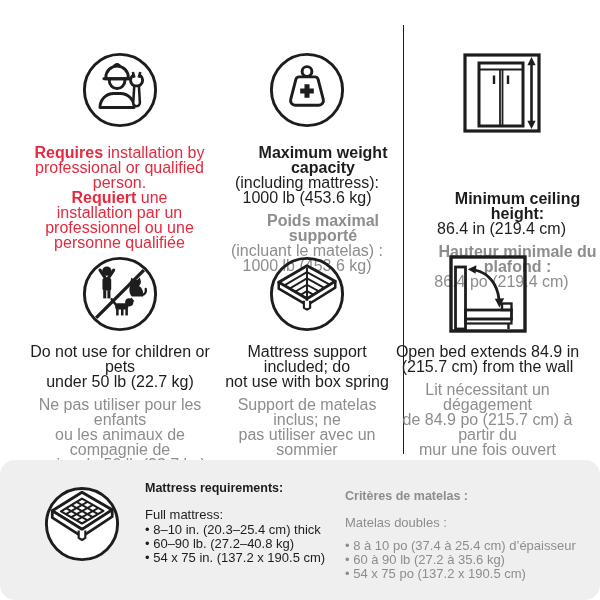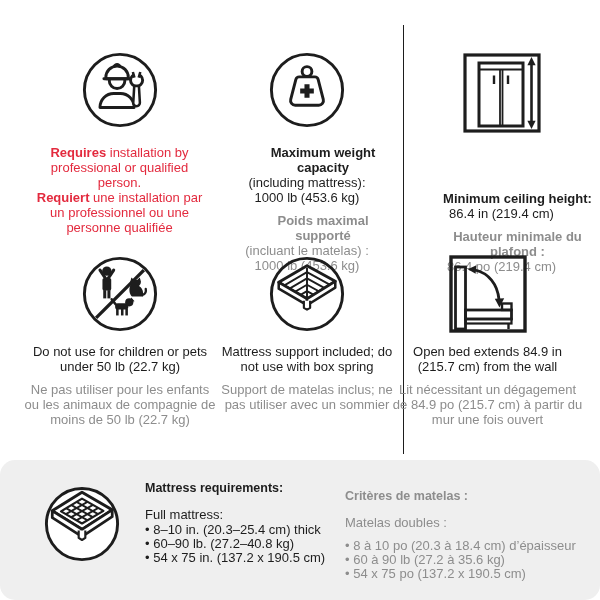--- a/index.html
+++ b/index.html
@@ -7,21 +7,21 @@
   body { font-family:"Liberation Sans", sans-serif; background:#fff; }
   .canvas { position:relative; width:600px; height:600px; background:#ffffff; overflow:hidden; }
 
   .divider { position:absolute; left:403px; top:25px; width:1px; height:429px; background:#1d1d1d; }
 
   .block { position:absolute; display:flex; flex-direction:column; align-items:center; text-align:center; }
   .block svg { display:block; }
   .gap16 { margin-bottom:16px; }
   .gap11 { margin-bottom:11px; }
 
-  .txt { font-size:13px; line-height:15px; color:#1d1d1d; }
+  .txt { font-size:16px; line-height:15px; color:#1d1d1d; }
   .txt .seg { display:block; }
   .txt b { font-weight:700; }
   .blk { display:block;padding-left:32px; }
   .en { color:#1d1d1d; }
   .fr { color:#8d8d8d;margin-top:8px; }
   .red .seg { color:#e32a3e; }
 
   .bottom { position:absolute; left:0; top:460px; width:600px; height:140px; background:#efefef;border-radius:15px; }
   .bottom svg { position:absolute; left:43px; top:25px; }
   .bcol { position:absolute; top:21px; }
@@ -190,20 +190,20 @@
         <li>8–10 in. (20.3–25.4 cm) thick</li>
         <li>60–90 lb. (27.2–40.8 kg)</li>
         <li>54 x 75 in. (137.2 x 190.5 cm)</li>
       </ul>
     </div>
 
     <div class="bcol" style="left:345px; width:250px;">
       <h3 class="fr">Critères de matelas :</h3>
       <p class="sub fr">Matelas doubles :</p>
       <ul class="fr">
-        <li>8 à 10 po (20.3 à 18.4 cm) d’épaisseur</li>
+        <li>8 à 10 po (37.4 à 25.4 cm) d’épaisseur</li>
         <li>60 à 90 lb (27.2 à 35.6 kg)</li>
         <li>54 x 75 po (137.2 x 190.5 cm)</li>
       </ul>
     </div>
   </div>
 
 </div>
 
 </body></html>

